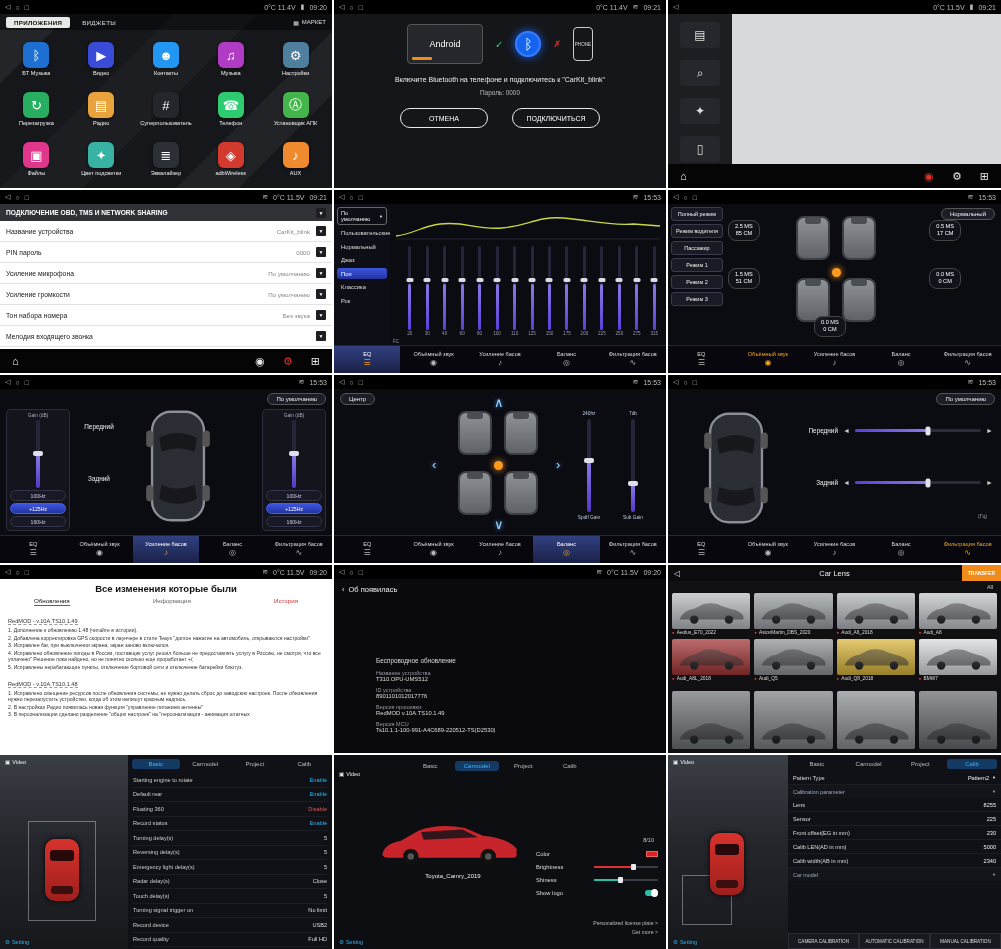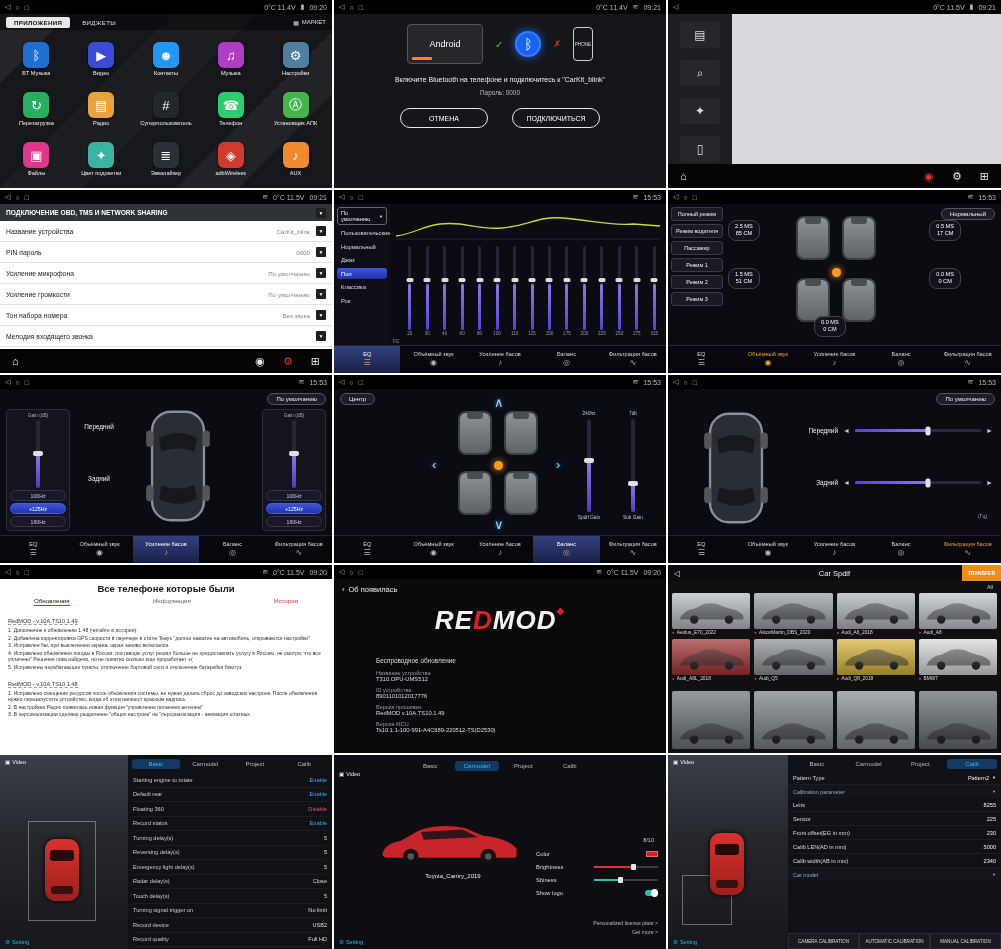--- a/index.html
+++ b/index.html
@@ -874,21 +874,21 @@
         <span>◁</span>
         <span>○</span>
         <span>□</span>
       </span>
       <span class="ic">
         <span>≋</span>
         <span>0°C 11.5V</span>
         <span>09:20</span>
       </span>
     </div>
-    <div class="log-title">Все телефоне которые были</div>
+    <div class="log-title">Все изменения которые были</div>
     <div class="log-tabs">
       <span class="on">Обновления</span>
       <span>Информация</span>
       <span class="hist">История</span>
     </div>
     <div class="log-body">
       <div class="vhead">RedMOD - v.10A.TS10.1.49</div>
       <div>
           <p class="li">1. Дополнение к обновлению 1.48 (читайте в истории).</p>
           <p class="li">2. Добавлена корректировка GPS скорости в лаунчере в стиле Teays "долгое нажатие на автомобиль, открываются настройки"</p>
@@ -915,23 +915,20 @@
       <span class="ic">
         <span>≋</span>
         <span>0°C 11.5V</span>
         <span>09:20</span>
       </span>
     </div>
     <div class="ab-title">
       <span>‹</span>
       <span>Об появилась</span>
     </div>
-    <div class="ab-logo">
-      <span>RE</span><span class="rd">D</span><span>MOD</span><span class="dot">◆</span>
-    </div>
     <div class="ab-list">
       <div class="ab-ota">Беспроводное обновление</div>
       <div>
           <div class="ab-row">
           <div class="al">Название устройства</div>
           <div class="av">T310.OPU-UMS512</div>
         </div>
           <div class="ab-row">
           <div class="al">ID устройства</div>
           <div class="av">8901101012017776</div>
@@ -944,21 +941,21 @@
           <div class="al">Версия MCU</div>
           <div class="av">Ts10.1.1-100-991-A4C689-220512-TS(D2530)</div>
         </div>
         </div>
     </div>
   </section>
 
   <section class="cell c12">
     <div class="shop-top">
       <span class="bk">◁</span>
-      <span class="st">Car Spdif</span>
+      <span class="st">Car Lens</span>
       <span class="transfer">TRANSFER</span>
     </div>
     <span class="shop-all">All</span>
     <div class="shop-grid">
         <div class="card">
         <div class="thumb" style="background: rgb(185, 189, 193);">
           <svg viewBox="0 0 60 24">
             <path d="M4 17 Q8 10 16 9 L24 5 Q33 3 40 7 L46 9 Q55 11 57 15 L57 18 L4 18 Z" fill="rgba(25,25,30,.5)"></path>
             <circle cx="16" cy="18" r="3.5" fill="#1a1a1e"></circle>
               <circle cx="45" cy="18" r="3.5" fill="#1a1a1e"></circle>

